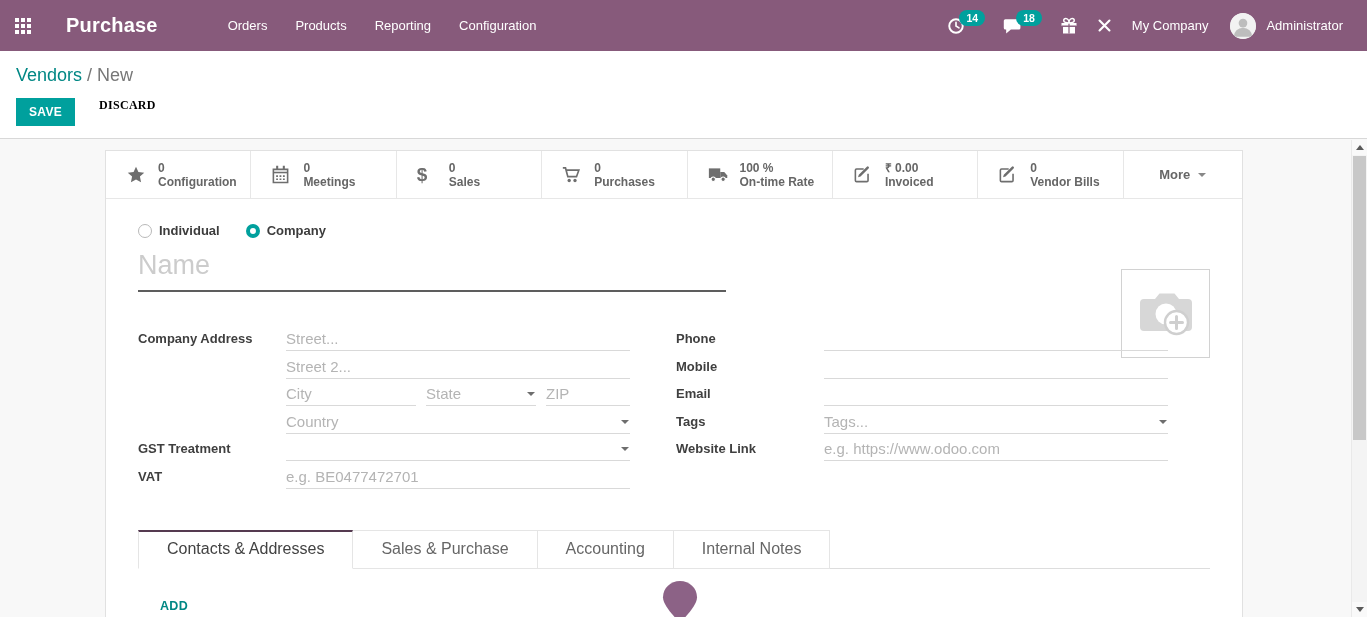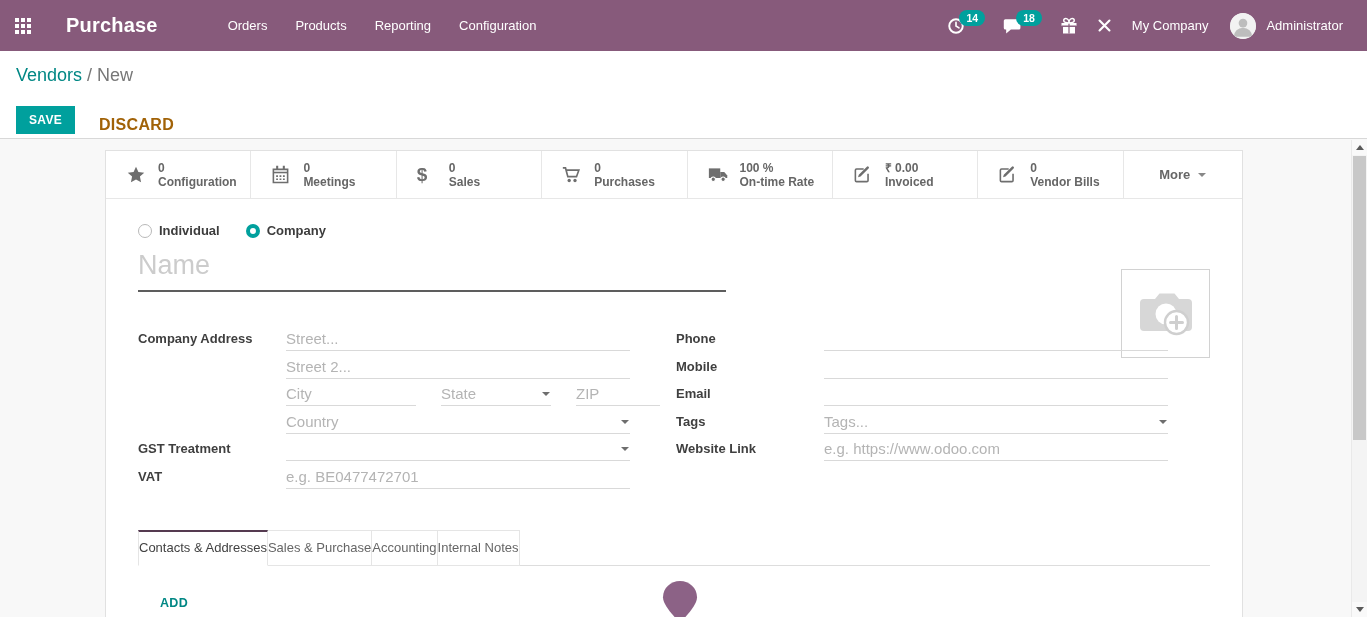--- a/index.html
+++ b/index.html
@@ -18,23 +18,23 @@
   .tray-item { display: flex; align-items: center; padding: 0 9px; cursor: pointer; }
   .badge { background: #00A09D; color: #fff; border-radius: 10px; padding: 2px 7px; font-size: 10.5px; font-weight: bold; margin-left: -6px; transform: translateY(-8px); }
   .username, .companyname { padding: 0 10px; white-space: nowrap; }
   .avatar { width: 26px; height: 26px; border-radius: 50%; overflow: hidden; background: #f0f0f0; margin-left: 12px; flex-shrink: 0; }
 
   
   .controlpanel { height: 88px; background: #fff; border-bottom: 1px solid #d8d8d8; padding: 14px 16px 0; }
   .breadcrumb { font-size: 18px; }
   .breadcrumb .parent { color: #008784; cursor: pointer; }
   .breadcrumb .sep, .breadcrumb .current { color: #777; }
-  .cp-buttons { margin-top: 20px; display: flex; align-items: flex-end; }
+  .cp-buttons { margin-top: 12px; display: flex; align-items: flex-start; }
   .btn-save { background: #00A09D; border: none; color: #fff; font-weight: bold; font-size: 12px; padding: 7px 13px; letter-spacing: .3px; cursor: pointer; font-family: inherit; }
-  .btn-discard { background: none; border: none; color: #a16207; font-weight: bold; font-size: 16px; margin-left: 24px; letter-spacing: .3px; cursor: pointer; font-family: Liberation Sans, sans-serif; }
+  .btn-discard { background: none; border: none; color: #000000; font-weight: bold; font-size: 12px; margin-left: 24px; letter-spacing: .3px; cursor: pointer; font-family: Liberation Serif, serif; }
 
   
   .content { position: relative; height: 485px; background: #f8f8f8; }
   .sheet { position: absolute; left: 105px; top: 11px; width: 1138px; height: 610px; background: #fff; border: 1px solid #e1e1e1; }
 
   .stat-row { display: flex; border-bottom: 1px solid #e7e7e7; height: 48px; }
   .stat-btn { flex: 1 1 0; display: flex; align-items: center; border-right: 1px solid #e7e7e7; padding: 0 6px 0 20px; color: #666; cursor: pointer; overflow: hidden; }
   .stat-icon { width: 22px; color: #6e6e6e; flex-shrink: 0; margin-right: 10px; display: flex; align-items: center; }
   .stat-text { font-size: 12px; font-weight: bold; line-height: 14px; white-space: nowrap; }
   .dollar-glyph { font-size: 19px; font-weight: bold; color: #6e6e6e; }
@@ -57,28 +57,28 @@
 
   .cols { display: flex; margin-top: 35px; }
   .col { width: 492px; }
   .col.right { margin-left: 46px; }
   .f-row { display: flex; height: 27.5px; }
   .f-label { width: 148px; font-size: 13px; font-weight: bold; color: #3f3f3f; padding-top: 4px; flex-shrink: 0; }
   .f-field { flex: 1; position: relative; border-bottom: 1px solid #d9d9d9; height: 24px; }
   .f-field input { width: 100%; height: 100%; border: none; outline: none; font-size: 15px; color: #737373; font-family: inherit; background: transparent; padding-right: 12px; }
   .f-field input::placeholder { color: #b4b4b4; }
   .f-field .caret { position: absolute; right: 1px; top: 10px; width: 0; height: 0; border: 4px solid transparent; border-top-color: #6e6e6e; }
-  .csz { display: flex; height: 27.5px; gap: 15px; }
+  .csz { display: flex; height: 27.5px; }
   .csz .f-field.city { flex: 0 0 130px; }
   .csz .f-field.state { flex: 0 0 110px; margin-left: 10px; }
   .csz .f-field.zip { flex: 0 0 84px; margin-left: 10px; }
 
   
   .tab-strip { display: flex; margin-top: 38px; border-bottom: 1px solid #ddd; align-items: flex-end; }
-  .tab { padding: 9px 0 10px; font-size: 13px; color: #666; background: #fff; border: 1px solid #e5e5e5; border-left: none; margin-bottom: -1px; cursor: pointer; white-space: nowrap; }
+  .tab { padding: 9px 28px 10px; font-size: 16px; color: #666; background: #fff; border: 1px solid #e5e5e5; border-left: none; margin-bottom: -1px; cursor: pointer; white-space: nowrap; }
   .tab.first { border-left: 1px solid #e5e5e5; }
   .tab.active { color: #424242; border-top: 2px solid #553a50; border-bottom: 1px solid #fff; padding-top: 8px; }
   .tab-content { padding: 27px 22px; position: relative; }
   .add-link { color: #008784; font-weight: bold; font-size: 12.5px; letter-spacing: .3px; cursor: pointer; }
 
   .map-pin { position: absolute; left: 556px; top: 429px; width: 36px; height: 44px; }
 
   
   .scrollbar { position: absolute; left: 1351px; top: 140px; width: 16px; height: 477px; background: #f4f4f4; border-left: 1px solid #e9e9e9; }
   .sb-btn { position: absolute; left: 0; width: 15px; height: 15px; display: flex; align-items: center; justify-content: center; background: #f9f9f9; cursor: pointer; }

